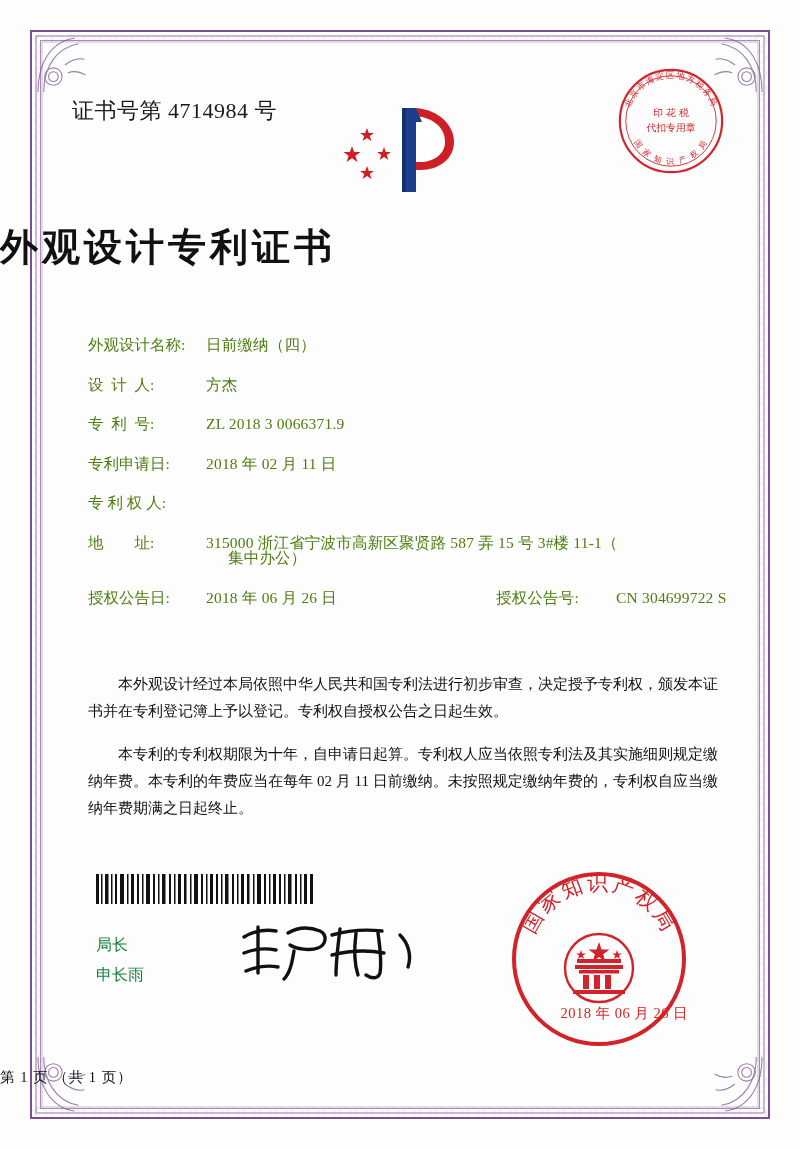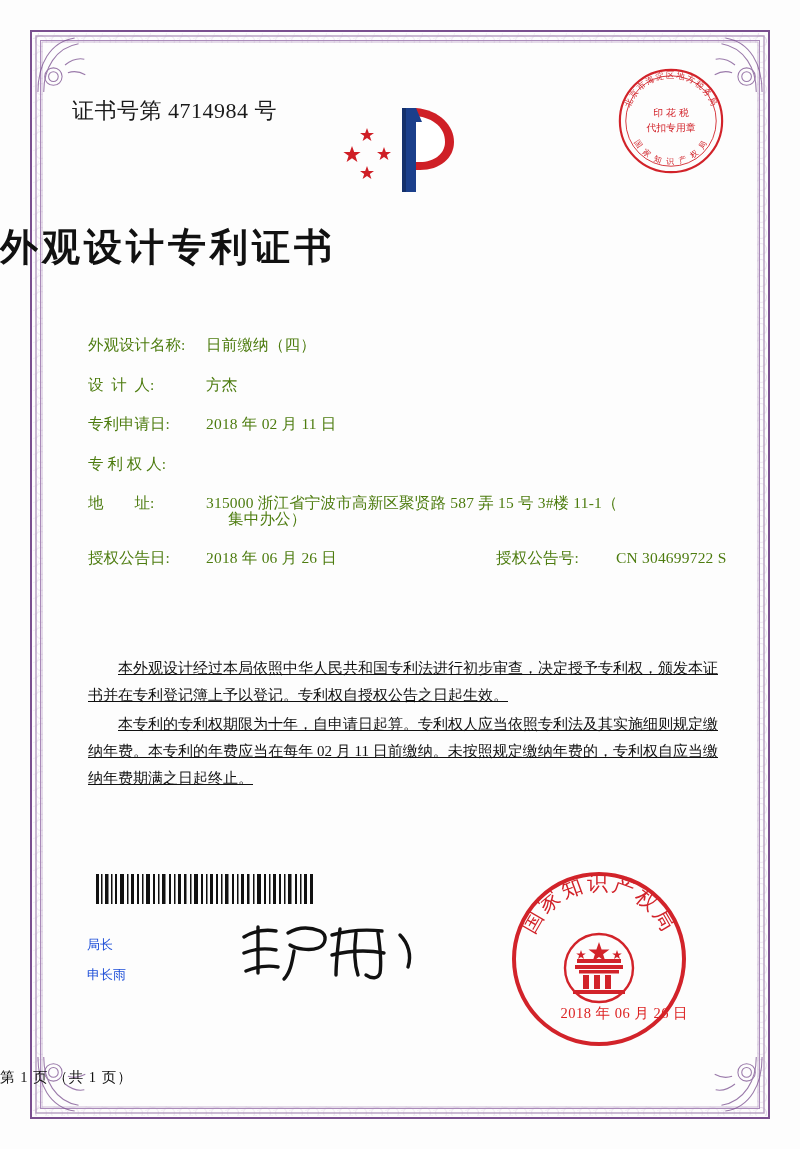--- a/index.html
+++ b/index.html
@@ -147,42 +147,41 @@
     position: absolute;
     left: 88px;
     top: 655px;
     width: 630px;
     font-size: 15px;
     line-height: 27px;
     text-align: justify;
     color: #111;
   }
   .paras p {
-    margin: 0 0 2px 0;
+    margin: 16px 0 2px 0;
     text-indent: 2em;
-    text-decoration: underline;
   }
 
   
   .barcode {
     position: absolute;
     left: 96px;
     top: 874px;
     width: 220px;
     height: 30px;
   }
 
   
   .sig-label {
     position: absolute;
-    left: 87px;
+    left: 96px;
     top: 930px;
-    font-size: 13px;
+    font-size: 16px;
     line-height: 30px;
-    color: #1d4ed8;
+    color: #15803d;
   }
   .signature {
     position: absolute;
     left: 232px;
     top: 915px;
     width: 190px;
     height: 70px;
   }
 
   
@@ -325,20 +324,24 @@
   <div class="title">外观设计专利证书</div>
 
   <div class="fields">
     <div class="frow">
       <span class="flabel">外观设计名称:</span>
       <span class="fvalue">日前缴纳（四）</span>
     </div>
     <div class="frow">
       <span class="flabel">设  计  人:</span>
       <span class="fvalue">方杰</span>
+    </div>
+    <div class="frow">
+      <span class="flabel">专  利  号:</span>
+      <span class="fvalue">ZL 2018 3 0066371.9</span>
     </div>
     <div class="frow">
       <span class="flabel">专利申请日:</span>
       <span class="fvalue">2018 年 02 月 11 日</span>
     </div>
     <div class="frow">
       <span class="flabel">专 利 权 人:</span>
     </div>
     <div class="frow">
       <span class="flabel">地        址:</span>

